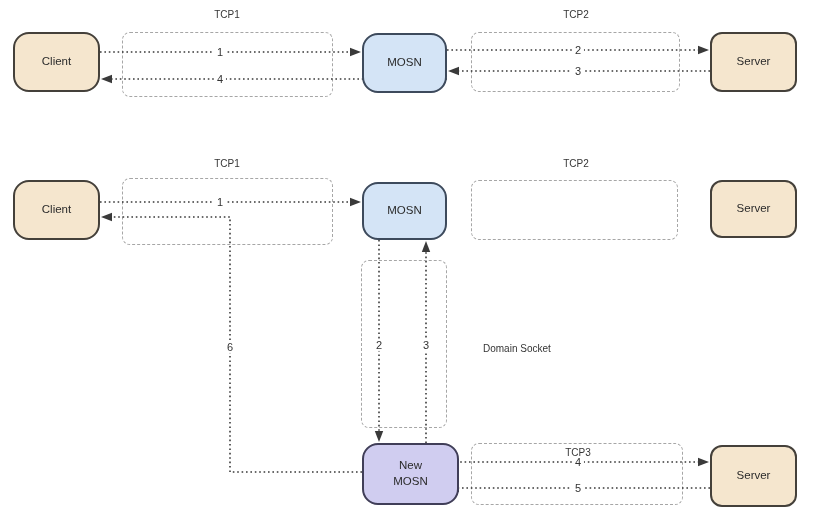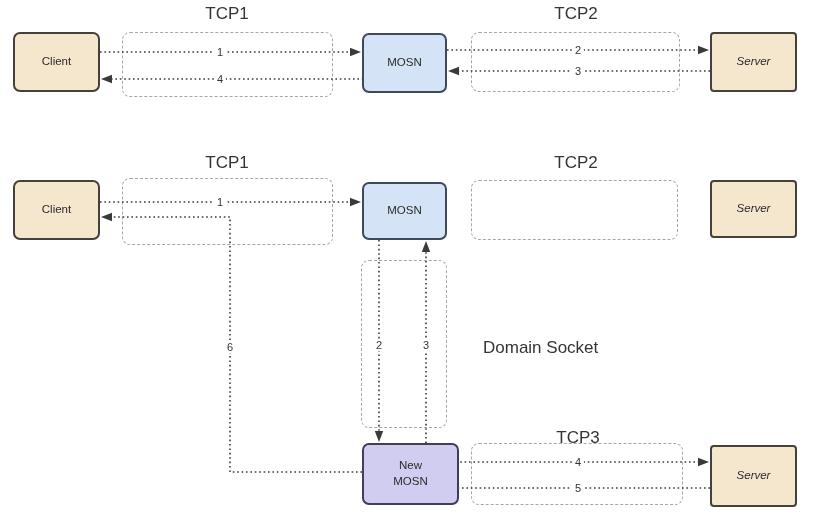--- a/index.html
+++ b/index.html
@@ -8,21 +8,21 @@
     position: relative;
     width: 823px;
     height: 525px;
     background: #ffffff;
     font-family: "Liberation Sans", sans-serif;
     overflow: hidden;
   }
   .title {
     position: absolute;
     transform: translate(-50%, -50%);
-    font-size: 17px;
+    font-size: 10px;
     color: #353535;
     white-space: nowrap;
   }
   .title.left-align { transform: translate(0, -50%); margin-left: 11px; }
   .chan {
     position: absolute;
     border: 1.6px dashed #a6a6a6;
     border-radius: 8px;
     background: transparent;
   }
@@ -34,22 +34,22 @@
     justify-content: center;
     font-size: 11.5px;
     color: #2b2b2b;
     text-align: center;
     line-height: 1.35;
     z-index: 3;
   }
   .beige  { background: #f5e6ce; border-color: #44403a; }
   .blue   { background: #d4e4f6; border-color: #3d4a5c; }
   .purple { background: #d0cdf0; border-color: #403e58; }
-  .round  { border-radius: 7px; }
-  .square { border-radius: 4px; font-style: italic; }
+  .round  { border-radius: 16px; }
+  .square { border-radius: 12px; }
   .wires  { position: absolute; left: 0; top: 0; z-index: 2; }
   .wires path {
     stroke: #3a3a3a;
     stroke-width: 1.6;
     fill: none;
     stroke-dasharray: 1.6 2.8;
   }
   .wires polygon { fill: #3a3a3a; stroke: none; }
   .num {
     position: absolute;
@@ -130,21 +130,21 @@
   </div>
   <div class="node beige square" style="left:710px; top:445px; width:87px; height:62px;">
     <span>Server</span>
   </div>
 
   <span class="title" style="left:227px; top:14px;">TCP1</span>
   <span class="title" style="left:576px; top:14px;">TCP2</span>
   <span class="title" style="left:227px; top:163px;">TCP1</span>
   <span class="title" style="left:576px; top:163px;">TCP2</span>
   <span class="title left-align" style="left:472px; top:348px;">Domain Socket</span>
-  <span class="title" style="left:578px; top:438px;">TCP3</span>
+  <span class="title" style="left:578px; top:452px;">TCP3</span>
 
   <span class="num" style="left:220px; top:52px;">1</span>
   <span class="num" style="left:220px; top:79px;">4</span>
   <span class="num" style="left:578px; top:50px;">2</span>
   <span class="num" style="left:578px; top:71px;">3</span>
 
   <span class="num" style="left:220px; top:202px;">1</span>
   <span class="num" style="left:230px; top:347px;">6</span>
   <span class="num" style="left:379px; top:345px;">2</span>
   <span class="num" style="left:426px; top:345px;">3</span>

